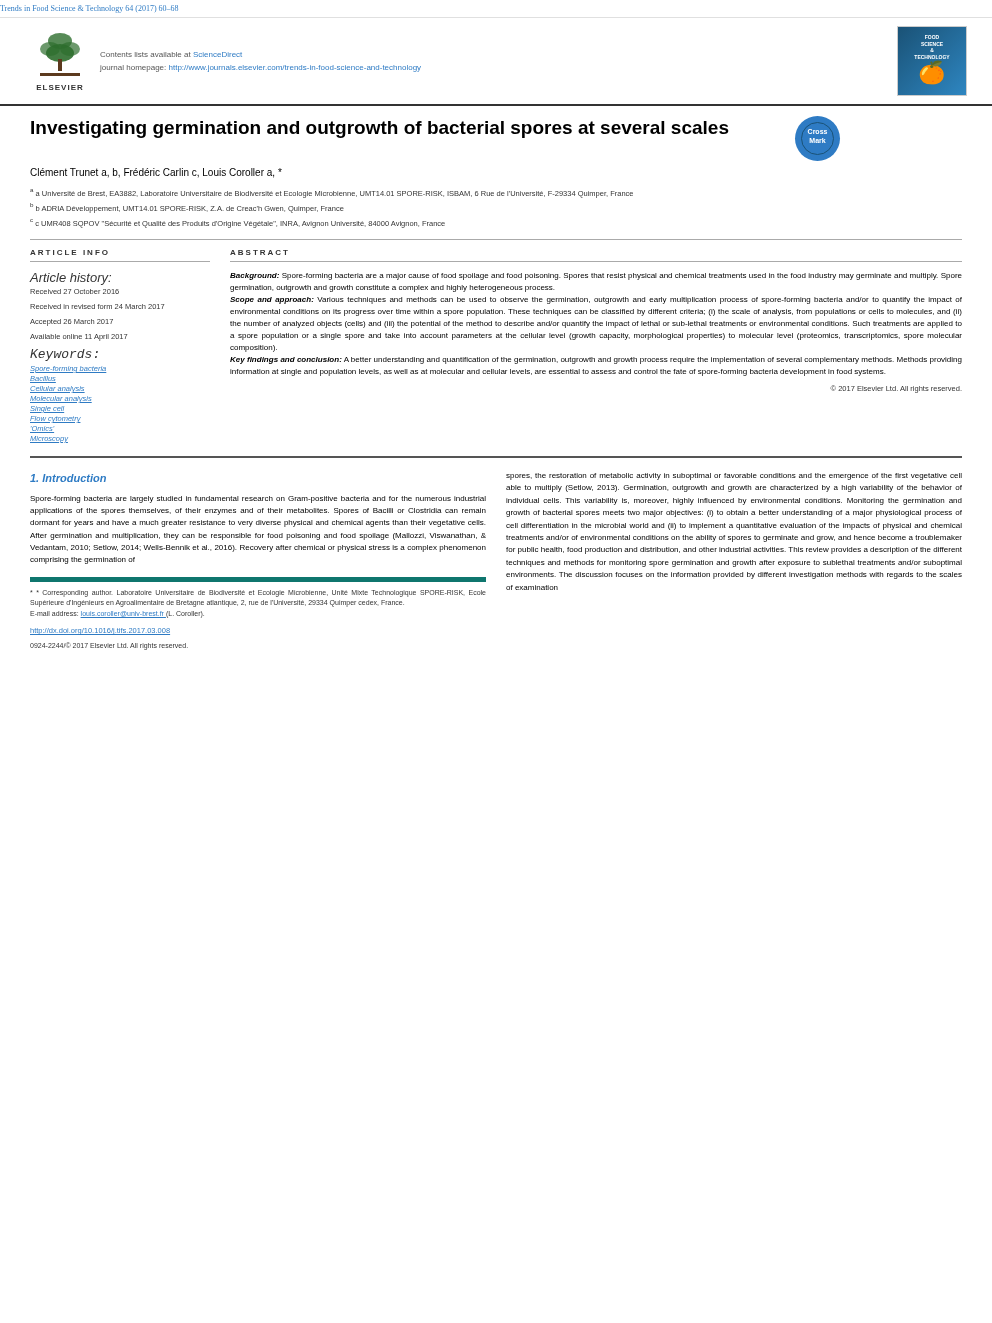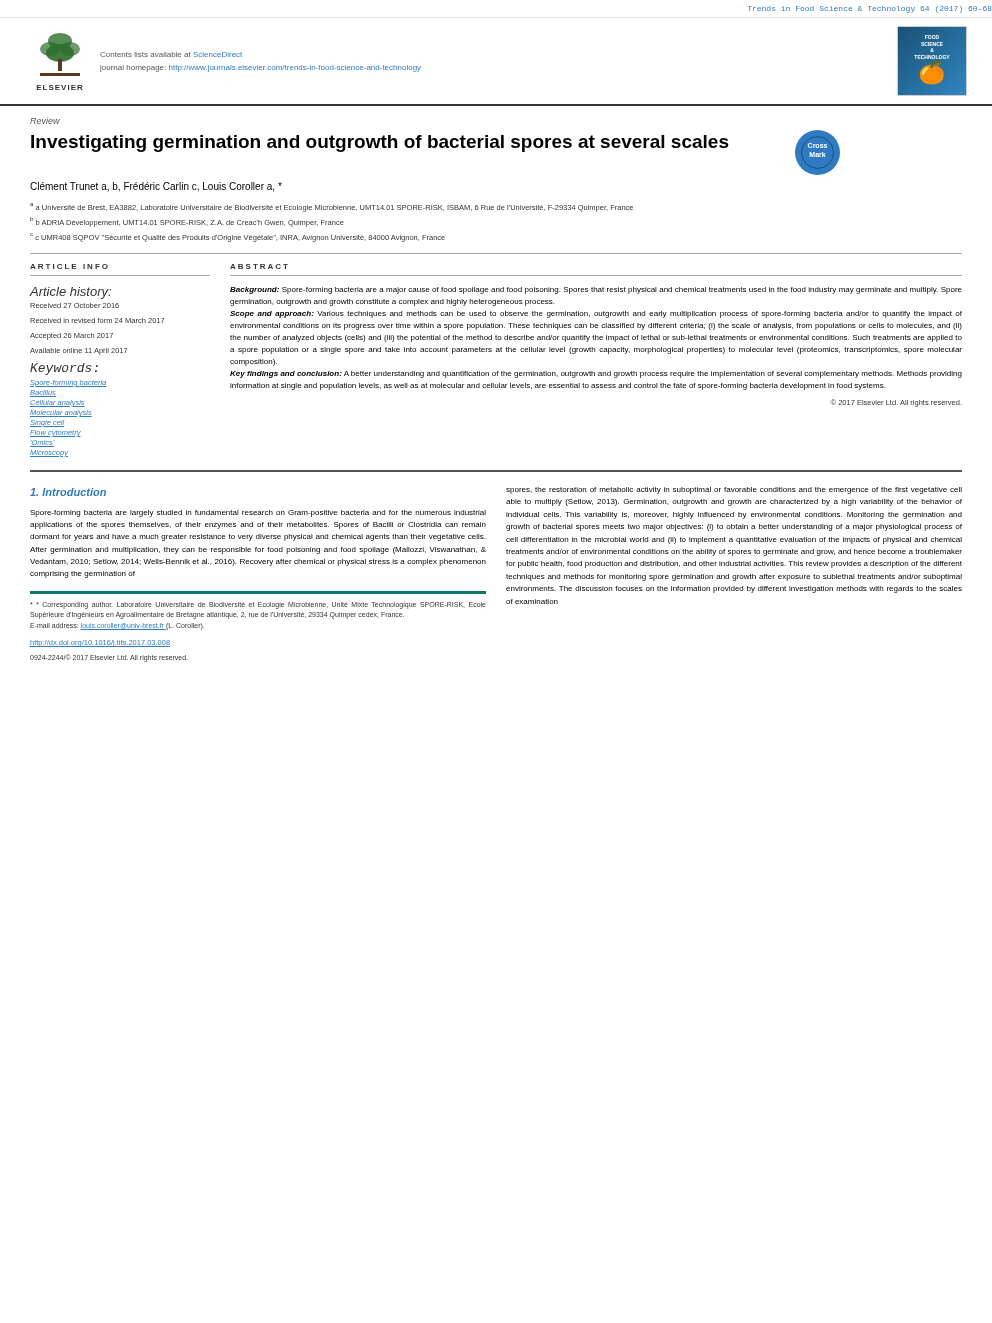--- a/index.html
+++ b/index.html
@@ -8,25 +8,25 @@
       font-family: 'Times New Roman', Times, serif;
       font-size: 9px;
       color: #000;
       width: 992px;
       min-height: 1323px;
     }
 
     .top-bar {
       background: #fff;
       border-bottom: 1px solid #e0e0e0;
-      text-align: right;
+      text-align: left;
       padding: 4px 0;
       font-size: 8px;
       color: #2e7bc4;
-      font-family: Liberation Mono, monospace;
+      font-family: Liberation Serif, serif;
     }
 
     .journal-header {
       display: flex;
       align-items: center;
       padding: 8px 20px;
       border-bottom: 2px solid #333;
     }
 
     .elsevier-logo {
@@ -270,21 +270,21 @@
 
     .body-text {
       font-size: 8px;
       line-height: 1.55;
       text-align: justify;
       color: #000;
       font-family: Arial, sans-serif;
     }
 
     .footnote-section {
-      border-top: 3px solid #0f766e;
+      border-top: 5px solid #0f766e;
       margin-top: 10px;
       padding-top: 6px;
     }
 
     .footnote-text {
       font-size: 7px;
       color: #333;
       font-family: Arial, sans-serif;
       line-height: 1.4;
       margin-bottom: 2px;
@@ -347,21 +347,20 @@
   <div class="journal-logo">
     <div class="journal-logo-box">
       <div style="font-size:5px;font-weight:bold;text-align:center;line-height:1.3;">FOOD<br>SCIENCE<br>&amp;<br>TECHNOLOGY</div>
       <div class="logo-fruit">🍊</div>
     </div>
   </div>
 </div>
 
 <div class="main-content">
 
-  <div class="review-label">Review</div>
 
   <div style="display:flex;align-items:flex-start;margin-bottom:6px;">
     <div class="article-title" style="flex:1;">Investigating germination and outgrowth of bacterial spores at several scales</div>
     <div style="margin-left:15px;flex-shrink:0;">
       <div style="width:45px;height:45px;background:#2e7bc4;border-radius:50%;display:flex;flex-direction:column;align-items:center;justify-content:center;">
         <svg width="35" height="35" viewBox="0 0 35 35">
           <circle cx="17.5" cy="17.5" r="16" fill="#2e7bc4" stroke="#1a5276" stroke-width="1"></circle>
           <text x="17.5" y="13" text-anchor="middle" fill="white" font-size="7" font-family="Arial" font-weight="bold">Cross</text>
           <text x="17.5" y="22" text-anchor="middle" fill="white" font-size="7" font-family="Arial" font-weight="bold">Mark</text>
         </svg>

